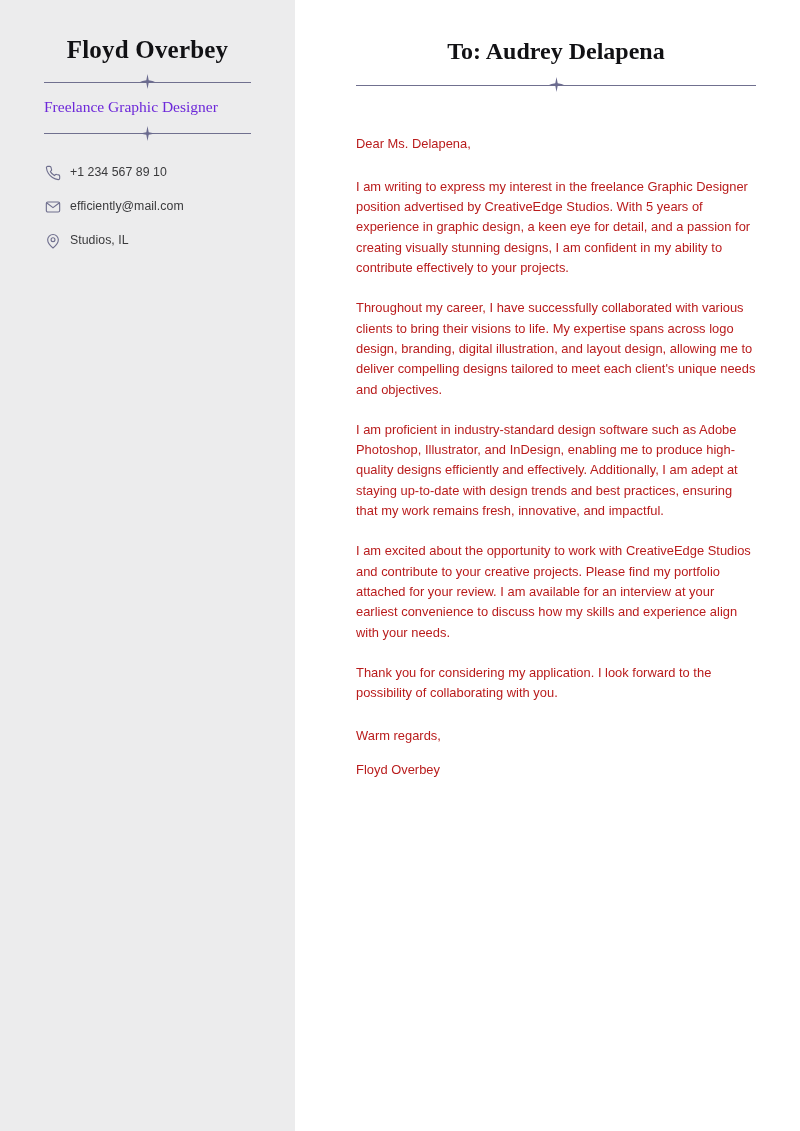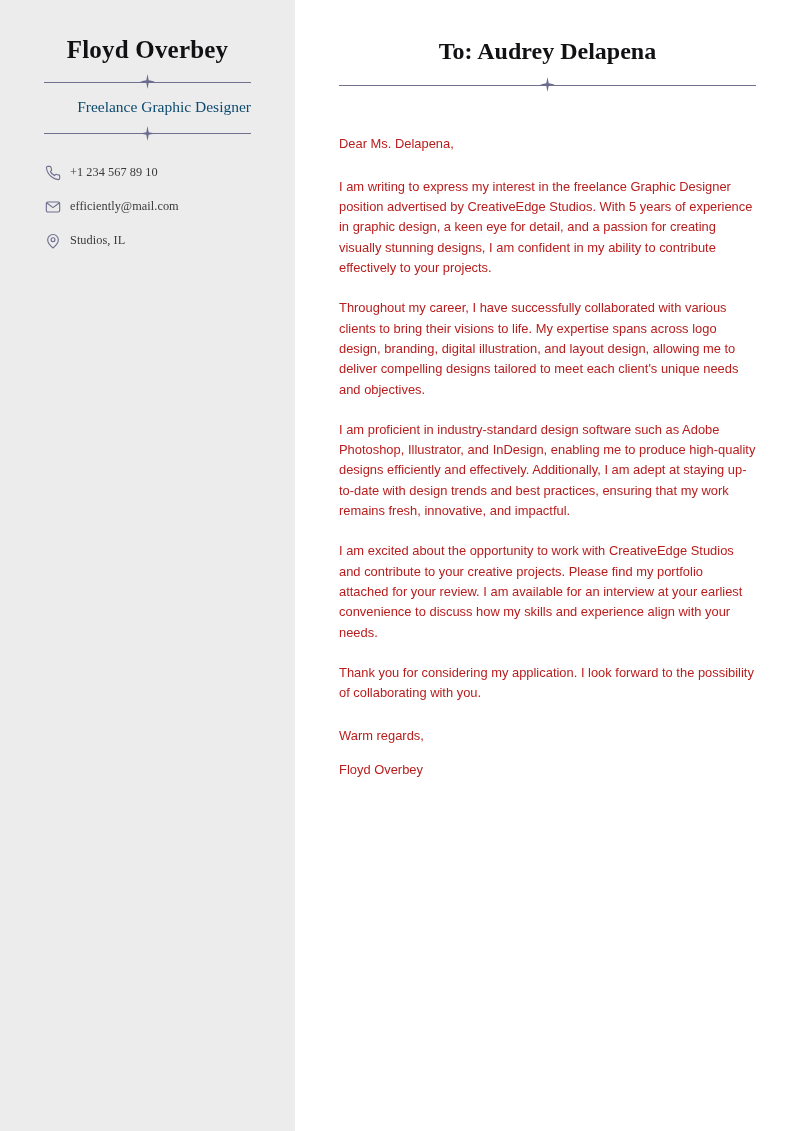--- a/index.html
+++ b/index.html
@@ -39,34 +39,34 @@
     height:1px;background:#70708f;
   }
   .divider .star{
     position:relative;width:15px;height:15px;
     display:block;
   }
   .divider .star svg{display:block;}
   .side-role{
     font-family:"Liberation Serif",serif;
     font-size:15.5px;
-    color:#0c4a6e;
-    text-align:right;
+    color:#6d28d9;
+    text-align:left;
     margin:6px 0 0 0;
     line-height:1.25;
   }
   .details-head{
     font-family:"Liberation Serif",serif;
     font-weight:bold;
     font-size:17px;
     color:#111114;
     text-align:center;
     margin:56px 0 0 0;
   }
-  .contact-list{margin-top:22px;font-family:Liberation Serif, serif;}
+  .contact-list{margin-top:22px;}
   .contact-row{
     display:flex;align-items:center;
     gap:9px;
     margin-bottom:17px;
   }
   .contact-icon{
     width:17px;height:17px;min-width:17px;
     display:flex;align-items:center;justify-content:center;
     color:#6f6f8e;
   }
@@ -76,21 +76,21 @@
     color:#3a3a3c;
     line-height:1.3;
     letter-spacing:.05px;
   }
 
   
   .letter{
     flex:1;height:1131px;
     background:#ffffff;
     box-sizing:border-box;
-    padding:38px 44px 0 44px;
+    padding:38px 44px 0 61px;
   }
   .letter-to{
     font-family:"Liberation Serif",serif;
     font-weight:bold;
     font-size:24px;
     color:#111114;
     text-align:center;
     margin:0;
     line-height:1.15;
   }

